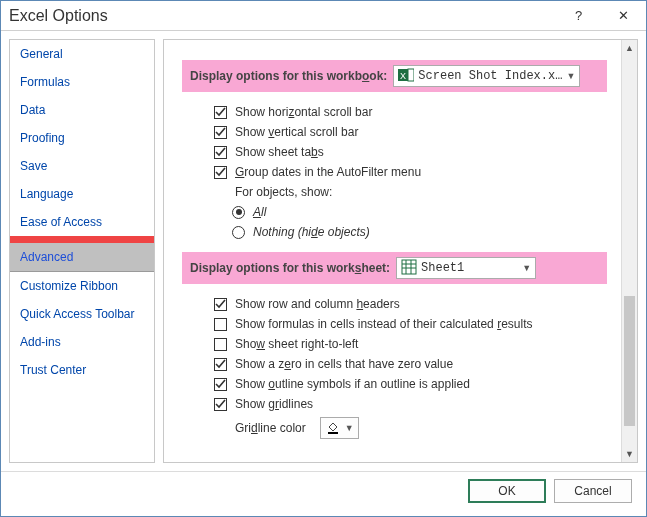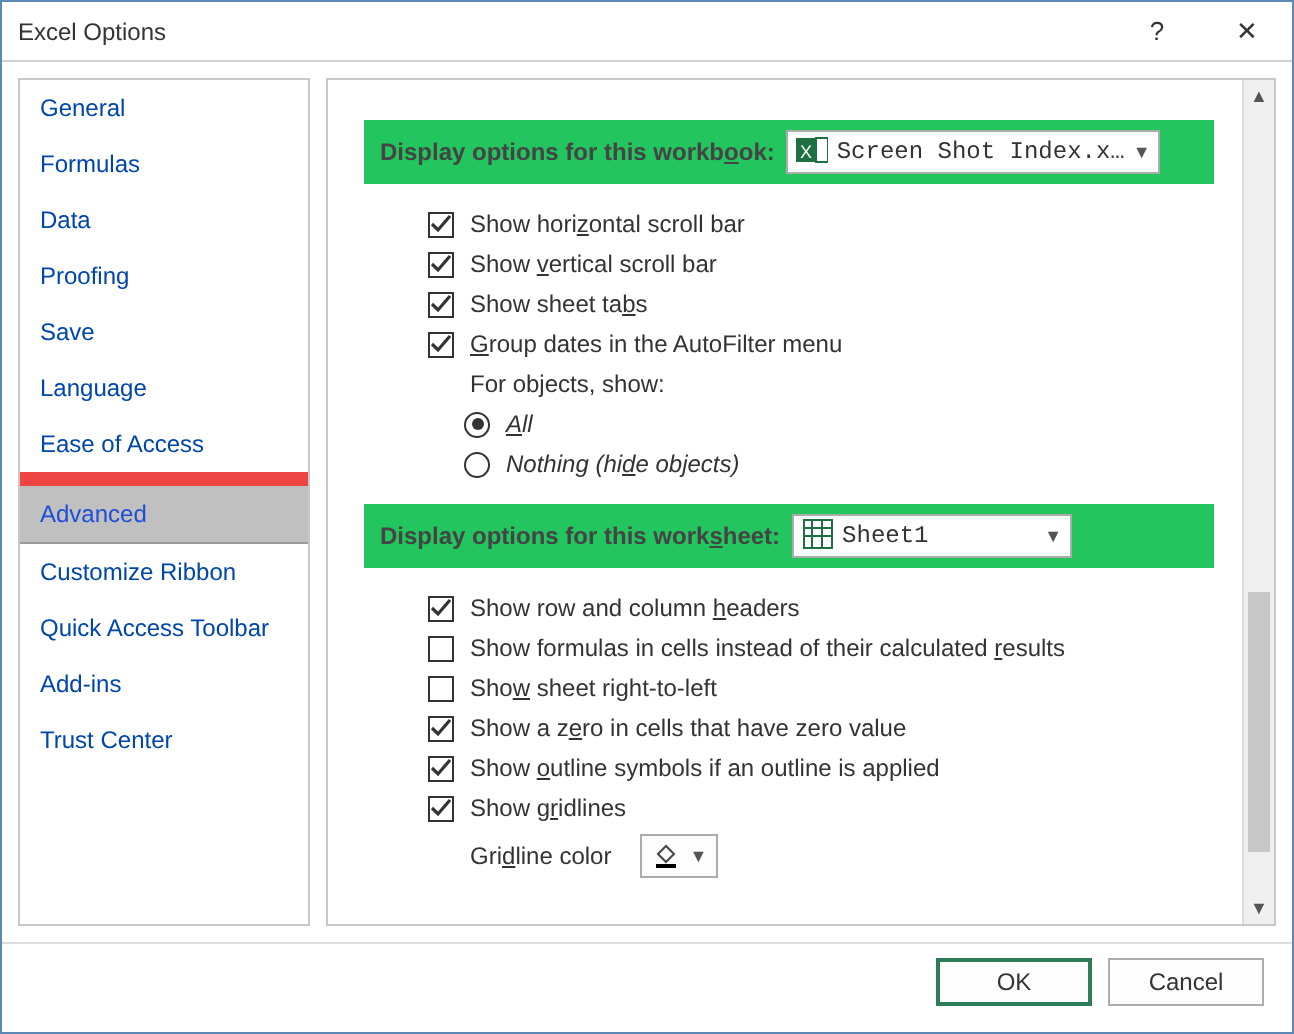--- a/index.html
+++ b/index.html
@@ -15,21 +15,21 @@
     border: 1px solid #5c88b5;
   }
   .titlebar {
     height: 30px;
     background: #fff;
     border-bottom: 1px solid #d0d0d0;
     display: flex;
     align-items: center;
     padding-left: 8px;
   }
-  .titlebar .title { flex: 1; font-size: 12px; color: #333; }
+  .titlebar .title { flex: 1; font-size: 16px; color: #333; }
   .titlebar .tbtn {
     width: 45px;
     height: 30px;
     display: flex;
     align-items: center;
     justify-content: center;
     color: #333;
     font-size: 13px;
   }
   .content {
@@ -79,21 +79,21 @@
     display: flex; align-items: center; justify-content: center;
     color: #555; font-size: 9px;
   }
   .vscroll .track { position: absolute; top:16px; bottom:16px; left:0; right:0; }
   .vscroll .thumb {
     position: absolute; left: 2px; right: 2px;
     top: 240px; height: 130px;
     background: #c7c7c7;
   }
   .section-head {
-    background: #22c55e;
+    background: #f9a8d4;
     padding: 5px 8px;
     margin: 10px 0 10px 0;
     display: flex;
     align-items: center;
     gap: 6px;
   }
   .section-head .label { font-weight: bold; color: #444; }
   .section-head .sel {
     display: inline-flex;
     align-items: center;

